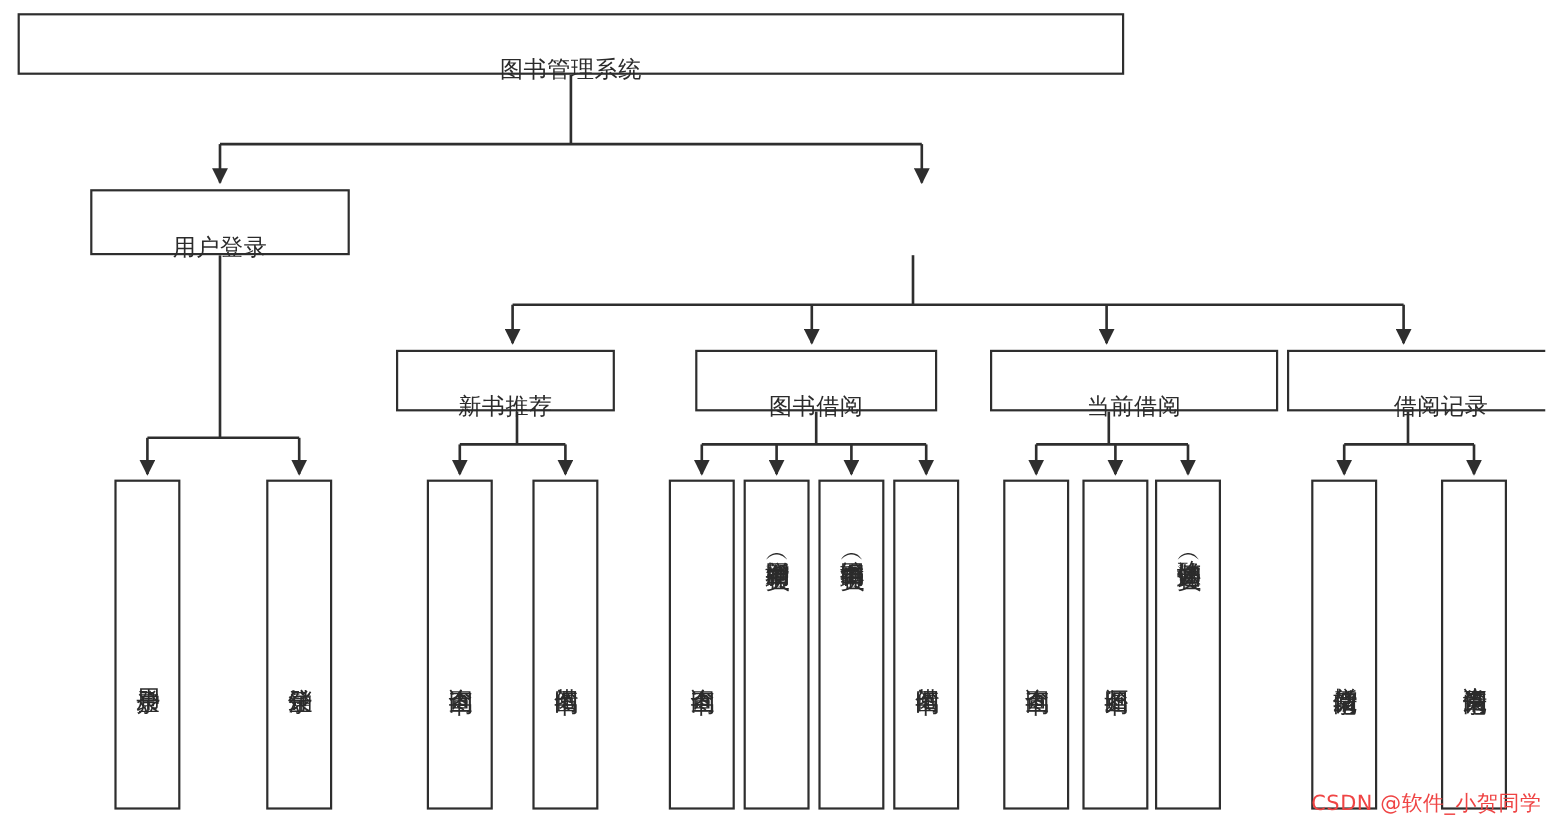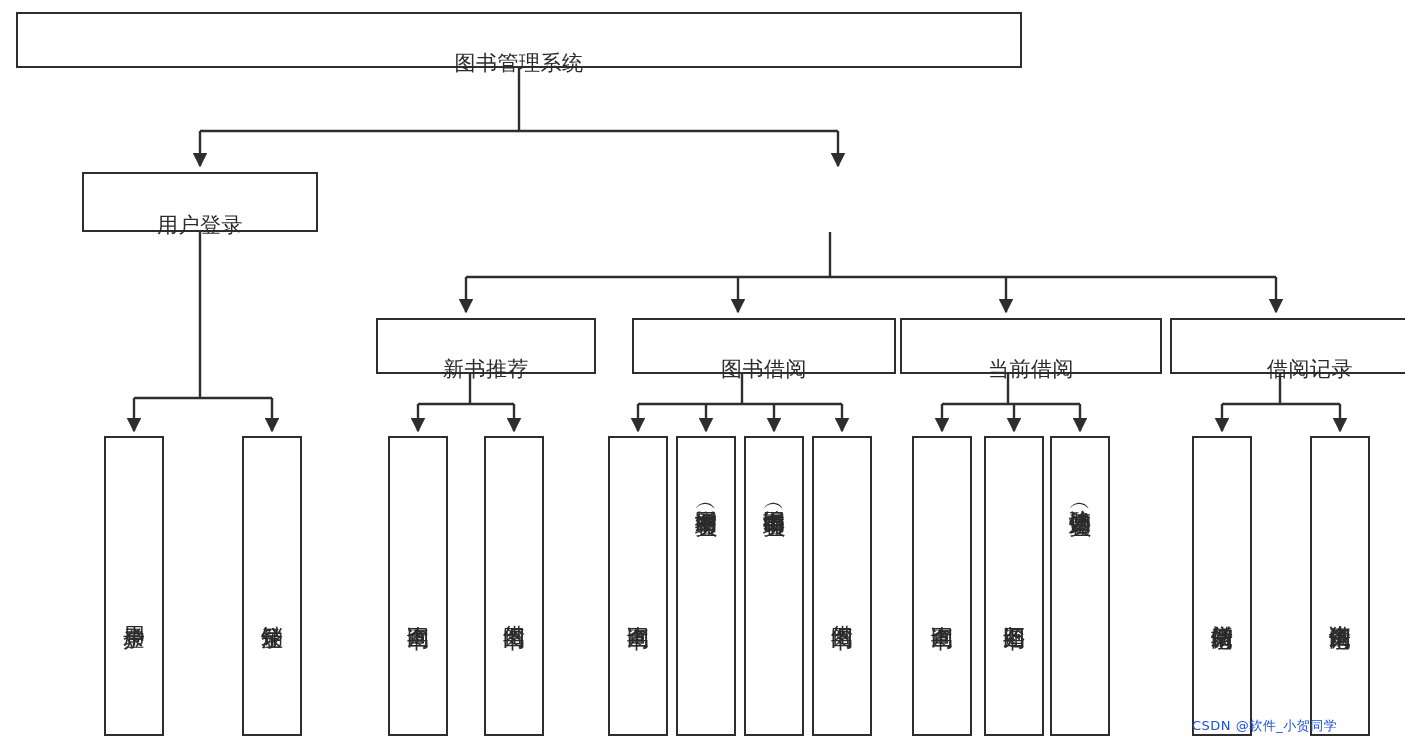--- a/index.html
+++ b/index.html
@@ -60,22 +60,22 @@
     letter-spacing: 1px;
     white-space: nowrap;
     display: block;
   }
   .node.vert.centered {
     align-items: center;
     padding-top: 0;
   }
   .watermark {
     position: absolute;
-    color: #1d4ed8;
-    font-size: 13px;
+    color: #ef4444;
+    font-size: 19px;
     white-space: nowrap;
     letter-spacing: 0.5px;
     pointer-events: none;
   }
 </style>
 </head>
 <body>
 
 <div id="canvas">
 
@@ -156,24 +156,24 @@
   </svg>
 
   <div class="node horiz level-0" style="left:16px; top:12px; width:1006px; height:56px;">
     <span class="node-label">图书管理系统</span>
   </div>
 
   <div class="node horiz" style="left:82px; top:172px; width:236px; height:60px;">
     <span class="node-label">用户登录</span>
   </div>
 
-  <div class="node horiz" style="left:376px; top:318px; width:220px; height:56px;">
+  <div class="node horiz" style="left:360px; top:318px; width:199px; height:56px;">
     <span class="node-label">新书推荐</span>
   </div>
-  <div class="node horiz" style="left:632px; top:318px; width:264px; height:56px;">
+  <div class="node horiz" style="left:632px; top:318px; width:220px; height:56px;">
     <span class="node-label">图书借阅</span>
   </div>
   <div class="node horiz" style="left:900px; top:318px; width:262px; height:56px;">
     <span class="node-label">当前借阅</span>
   </div>
   <div class="node horiz" style="left:1170px; top:318px; width:240px; height:56px;padding-left:40px;">
     <span class="node-label">借阅记录</span>
   </div>
 
   <div class="node vert centered" style="left:104px; top:436px; width:60px; height:300px;">

